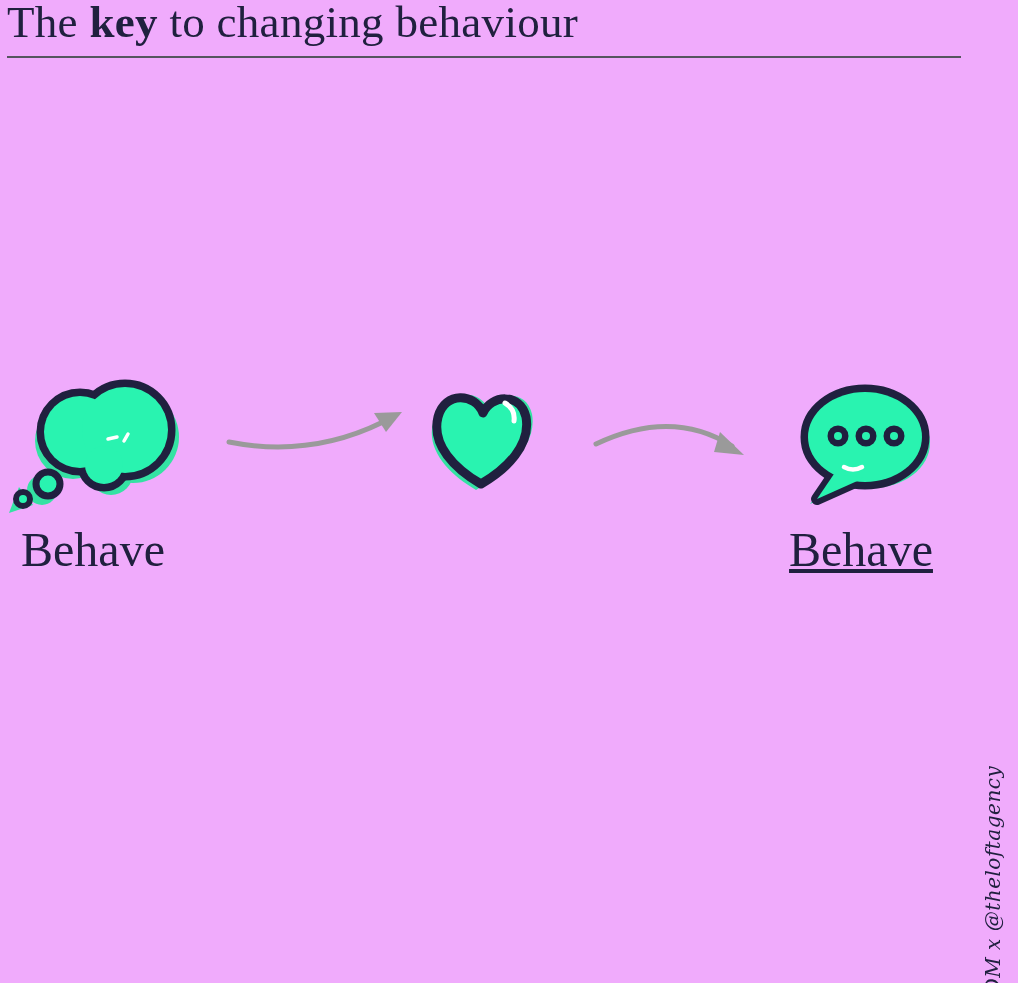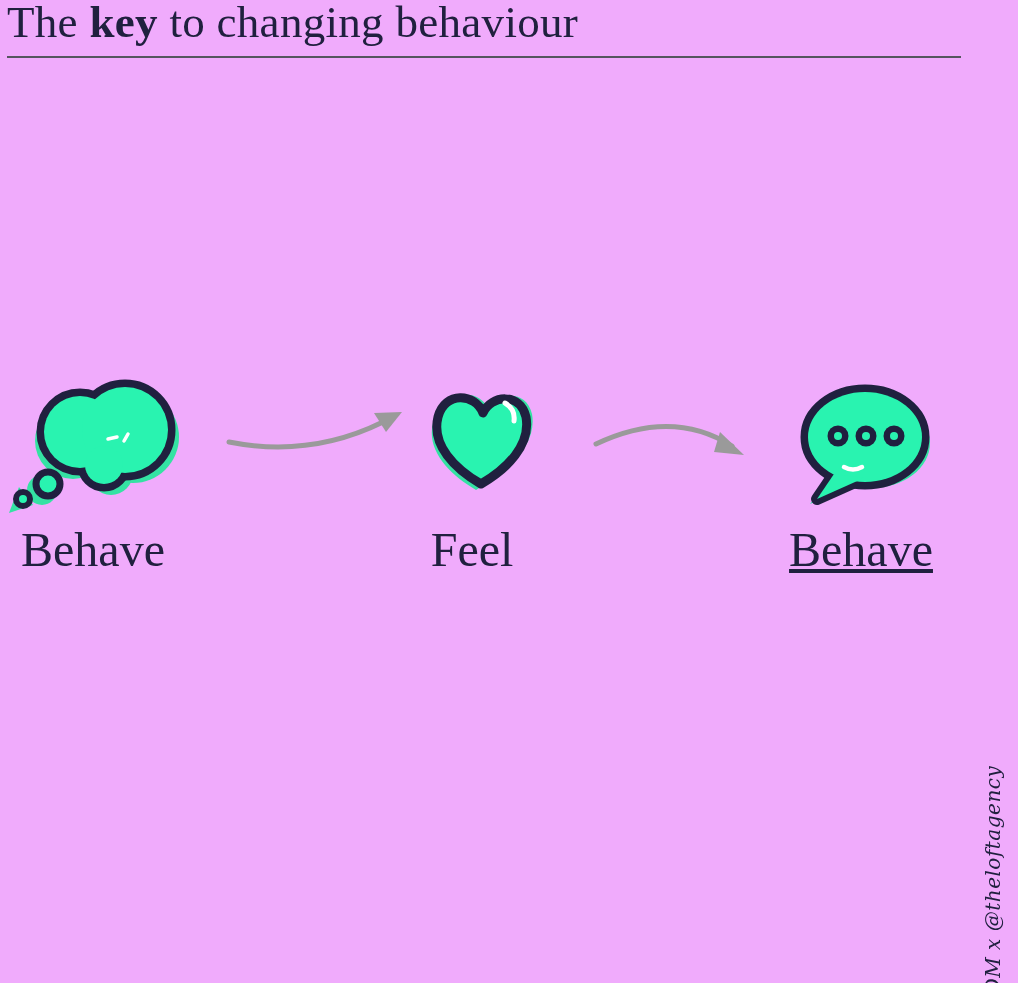--- a/index.html
+++ b/index.html
@@ -131,18 +131,17 @@
           <circle cx="40" cy="50" r="4"></circle>
           <circle cx="68" cy="50" r="4"></circle>
           <circle cx="96" cy="50" r="4"></circle>
         </g>
       </g>
       <path d="M46 81 Q55 86 64 81" fill="none" stroke-width="4.5" stroke-linecap="round" stroke="#ffffff"></path>
     </svg>
   </div>
 
   <div class="step-label label-think">Behave</div>
-  <div class="step-label label-feel">Feel</div>
   <div class="step-label label-behave">Behave</div>
 
   <div class="watermark">DM x @theloftagency</div>
 
 </div>
 
 </body></html>

